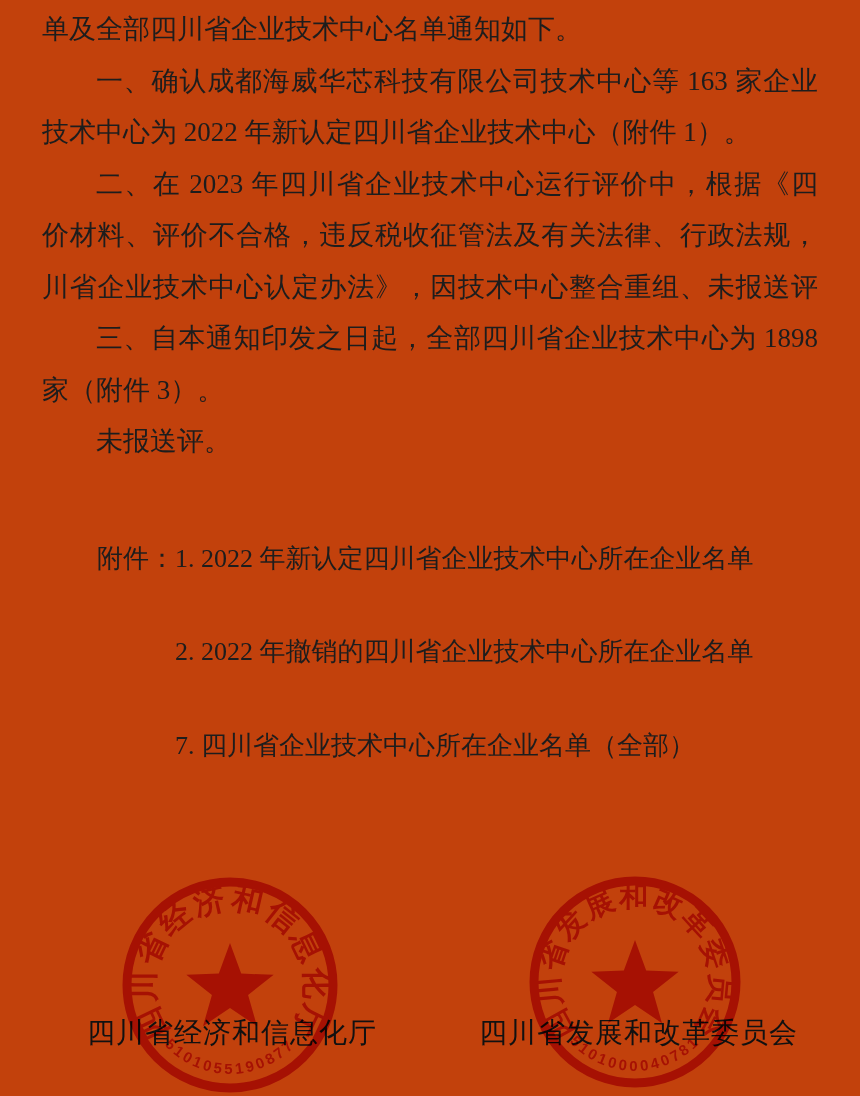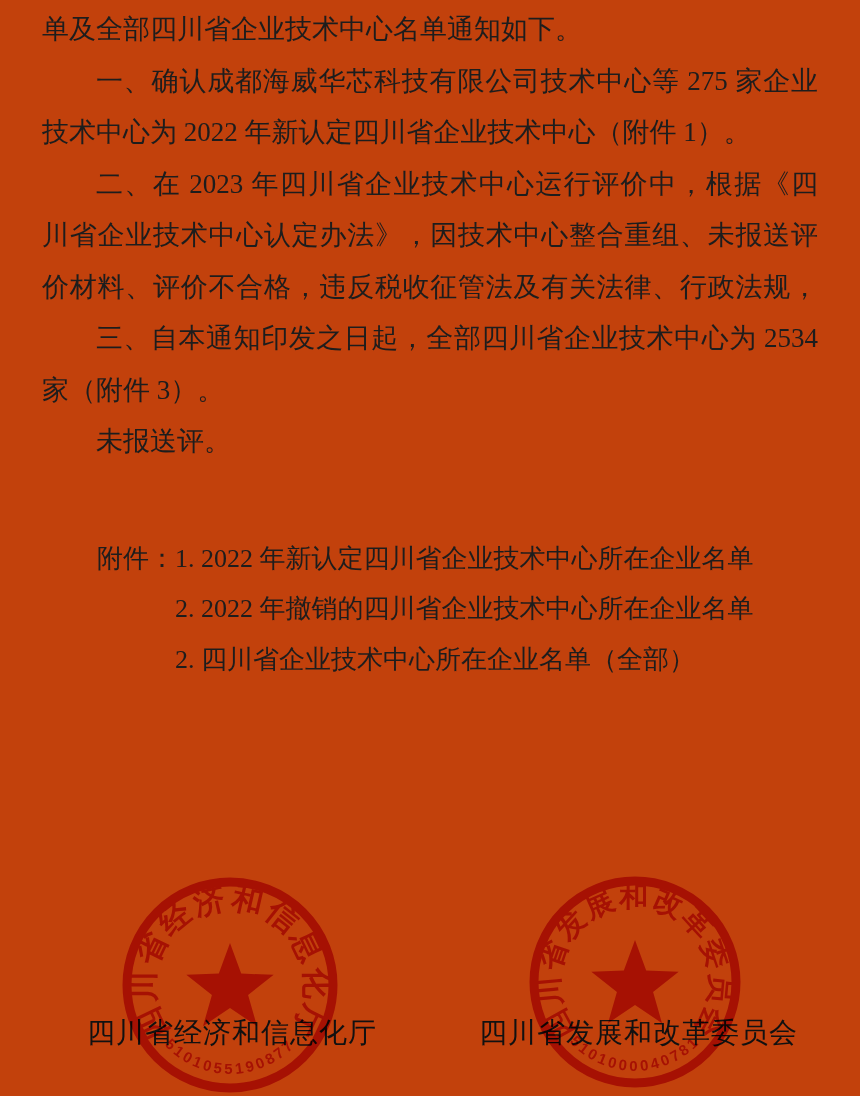--- a/index.html
+++ b/index.html
@@ -25,21 +25,21 @@
   .line.justify { text-align-last:justify; }
   .line.indent  { text-indent:54px; }
 
   .attachments {
     margin:66px 42px 0 97px;
     display:flex;
     align-items:flex-start;
     font-size:26px;
   }
   .att-label { line-height:50.5px; white-space:nowrap; }
-  .att-items { display:flex; flex-direction:column; }
+  .att-items { display:flex; flex-direction:column;gap:43px; }
   .att-item  { line-height:50.5px; white-space:nowrap; }
 
   .sig-name {
     position:absolute;
     top:1016px;
     font-size:28px;
     line-height:34px;
     color:#111;
     white-space:nowrap;
     letter-spacing:1px;
@@ -68,36 +68,36 @@
     font-family:"Liberation Sans","DejaVu Sans",sans-serif;
   }
 </style>
 </head>
 <body>
 
 <div class="page" style="--seal: #d8301f;">
 
   <div class="body-text">
       <div class="line">单及全部四川省企业技术中心名单通知如下。</div>
-      <div class="line indent justify">一、确认成都海威华芯科技有限公司技术中心等 275 家企业</div>
+      <div class="line indent justify">一、确认成都海威华芯科技有限公司技术中心等 163 家企业</div>
       <div class="line">技术中心为 2022 年新认定四川省企业技术中心（附件 1）。</div>
       <div class="line indent justify">二、在 2023 年四川省企业技术中心运行评价中，根据《四</div>
+      <div class="line justify">价材料、评价不合格，违反税收征管法及有关法律、行政法规，</div>
       <div class="line justify">川省企业技术中心认定办法》，因技术中心整合重组、未报送评</div>
-      <div class="line justify">价材料、评价不合格，违反税收征管法及有关法律、行政法规，</div>
-      <div class="line indent justify">三、自本通知印发之日起，全部四川省企业技术中心为 2534</div>
+      <div class="line indent justify">三、自本通知印发之日起，全部四川省企业技术中心为 1898</div>
       <div class="line">家（附件 3）。</div>
       <div class="line indent">未报送评。</div>
     </div>
 
   <div class="attachments">
     <span class="att-label">附件：</span>
     <div class="att-items">
         <div class="att-item">1. 2022 年新认定四川省企业技术中心所在企业名单</div>
         <div class="att-item">2. 2022 年撤销的四川省企业技术中心所在企业名单</div>
-        <div class="att-item">2. 四川省企业技术中心所在企业名单（全部）</div>
+        <div class="att-item">7. 四川省企业技术中心所在企业名单（全部）</div>
       </div>
   </div>
 
   <div class="sig-name sig-left">四川省经济和信息化厅</div>
   <div class="sig-name sig-right">四川省发展和改革委员会</div>
 
   <svg class="stamp stamp-left" width="230" height="230" viewBox="-115 -115 230 230" xmlns="http://www.w3.org/2000/svg">
     <circle class="seal-ring" cx="0" cy="0" r="103"></circle>
     <polygon class="seal-star" transform="translate(0,4)" points="0,-46 11.2,-15.4 43.7,-14.2 18.1,5.9 27,37.2 0,19 -27,37.2 -18.1,5.9 -43.7,-14.2 -11.2,-15.4"></polygon>
     <path id="arcL" d="M -59.9 46.8 A 76 76 0 1 1 59.9 46.8" fill="none"></path>

